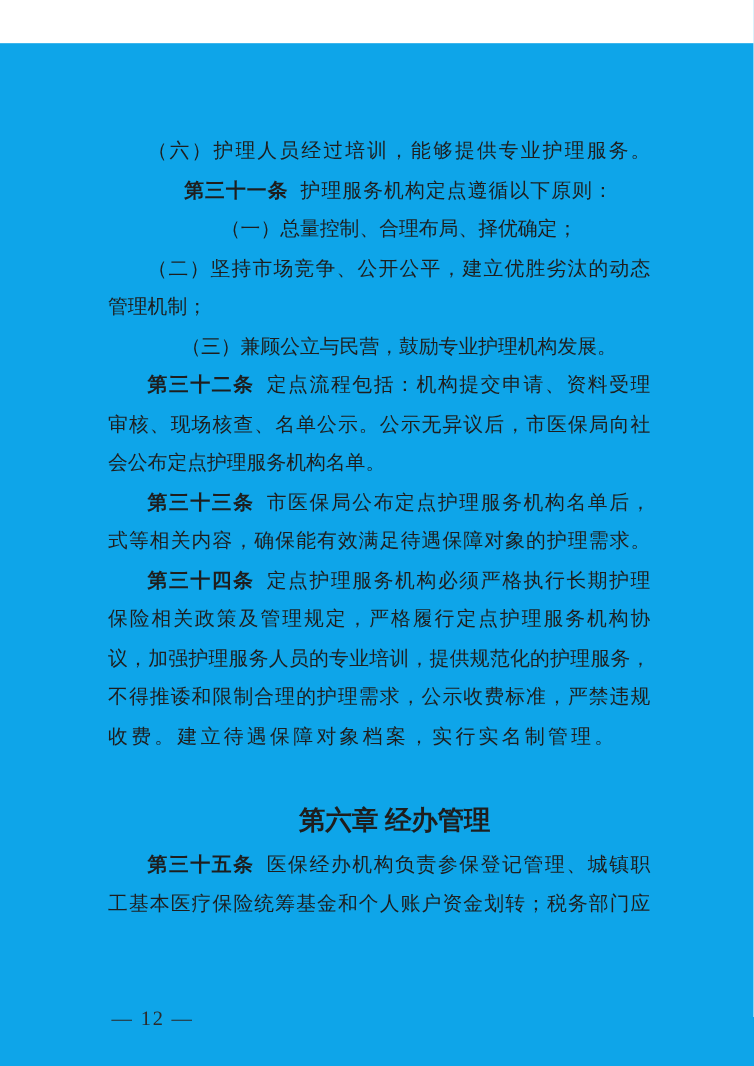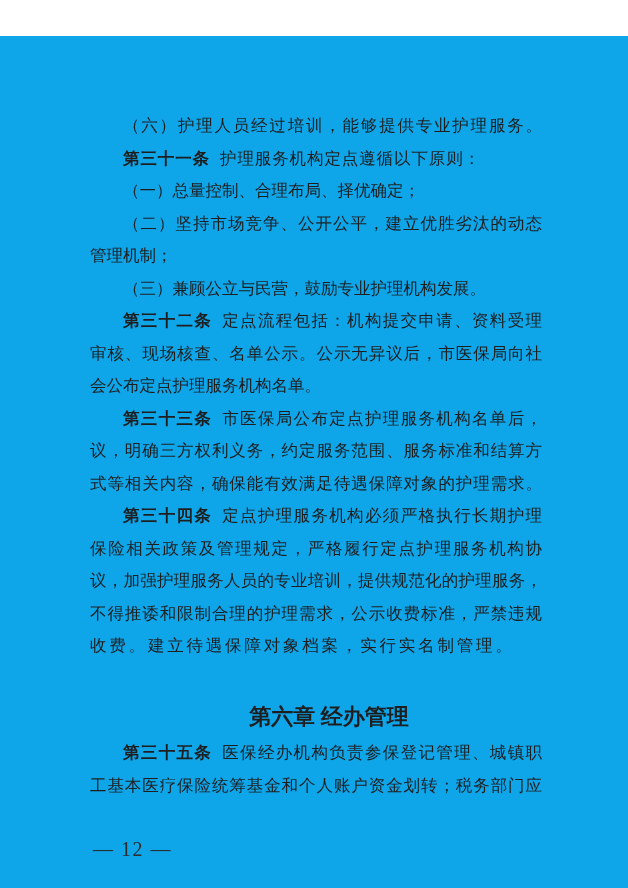--- a/index.html
+++ b/index.html
@@ -23,20 +23,21 @@
     top: 74px;
     width: 452px;
   }
   .line {
     font-size: 16.5px;
     height: 32.5px;
     line-height: 32.5px;
   }
   .line.indent {
     text-indent: 33px;
+    text-align: center;
   }
   .line.fill {
     text-align: justify;
     text-align-last: justify;
   }
   .line b.article-no {
     font-weight: 700;
     margin-right: 10px;
   }
   .line.chapter {
@@ -45,42 +46,41 @@
     font-weight: 700;
     font-size: 22px;
     margin-top: 38px;
     margin-bottom: 4px;
     padding-left: 26px;
   }
   .page-number {
     position: absolute;
     left: 93px;
     top: 803px;
-    font-size: 20px;
+    font-size: 17px;
     line-height: 20px;
     color: #2b2b2b;
     letter-spacing: 1.5px;
   }
 </style>
 </head>
 <body>
 
 <div class="page">
   <div class="doc-body">
       <div class="line indent fill">（六）护理人员经过培训，能够提供专业护理服务。</div>
       <div class="line indent" style="letter-spacing: 0.9px;"><b class="article-no">第三十一条</b>护理服务机构定点遵循以下原则：</div>
       <div class="line indent">（一）总量控制、合理布局、择优确定；</div>
       <div class="line indent fill">（二）坚持市场竞争、公开公平，建立优胜劣汰的动态</div>
       <div class="line">管理机制；</div>
       <div class="line indent">（三）兼顾公立与民营，鼓励专业护理机构发展。</div>
       <div class="line indent fill"><b class="article-no">第三十二条</b>定点流程包括：机构提交申请、资料受理</div>
       <div class="line fill">审核、现场核查、名单公示。公示无异议后，市医保局向社</div>
       <div class="line">会公布定点护理服务机构名单。</div>
       <div class="line indent fill"><b class="article-no">第三十三条</b>市医保局公布定点护理服务机构名单后，</div>
-      <div class="line fill">议，明确三方权利义务，约定服务范围、服务标准和结算方</div>
       <div class="line fill">式等相关内容，确保能有效满足待遇保障对象的护理需求。</div>
       <div class="line indent fill"><b class="article-no">第三十四条</b>定点护理服务机构必须严格执行长期护理</div>
       <div class="line fill">保险相关政策及管理规定，严格履行定点护理服务机构协</div>
       <div class="line fill">议，加强护理服务人员的专业培训，提供规范化的护理服务，</div>
       <div class="line fill">不得推诿和限制合理的护理需求，公示收费标准，严禁违规</div>
       <div class="line" style="letter-spacing: 2.8px;">收费。建立待遇保障对象档案，实行实名制管理。</div>
       <div class="line chapter">第六章 经办管理</div>
       <div class="line indent fill"><b class="article-no">第三十五条</b>医保经办机构负责参保登记管理、城镇职</div>
       <div class="line fill">工基本医疗保险统筹基金和个人账户资金划转；税务部门应</div>
     </div>

